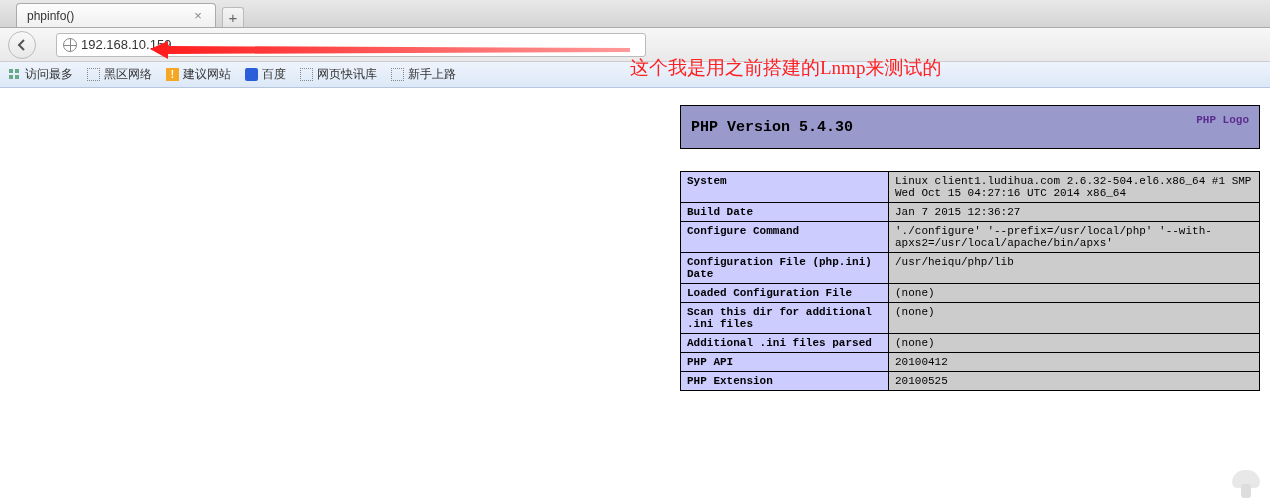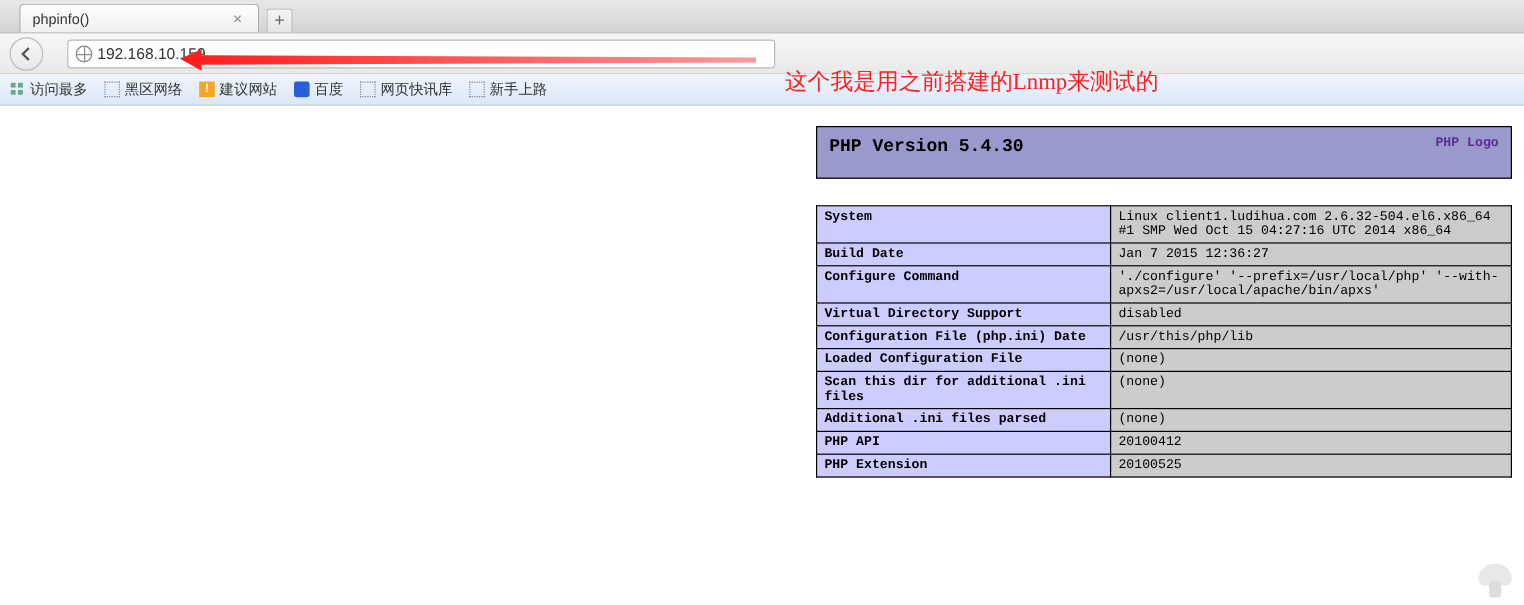--- a/index.html
+++ b/index.html
@@ -120,21 +120,20 @@
       height: 24px;
       pointer-events: none;
     }
     .annotation {
       position: absolute;
       left: 630px;
       top: 55px;
       color: #ff2020;
       font-size: 19px;
       font-family: "SimSun", serif;
-      margin-left: 24px;
     }
     .bookmark-bar {
       height: 26px;
       background: linear-gradient(#eef4fc, #dce8f7);
       border-bottom: 1px solid #b6c7dd;
       display: flex;
       align-items: center;
       padding: 0 8px;
       gap: 14px;
       font-size: 12px;
@@ -159,20 +158,21 @@
       left: 680px;
       top: 105px;
       width: 580px;
     }
     .php-header {
       border:1px solid #000;
       background:#9999cc;
       padding:8px 10px;
       display:flex;
       justify-content:space-between;
+      align-items:center;
       font-family: "Courier New", monospace;
       height: 44px;
     }
     .php-version {
       font-weight:bold;
       font-size:15px;
       color:#000;
     }
     .php-logo {
       color:#5c2d91;
@@ -188,21 +188,21 @@
       font-size: 11px;
     }
     .info-table td {
       border: 1px solid #000;
       padding: 3px 6px;
       vertical-align: top;
     }
     .info-table td.k {
       background: #ccccff;
       font-weight: bold;
-      width: 245px;
+      width: 208px;
       color:#000;
     }
     .info-table td.v {
       background: #ccc;
       color:#000;
     }
     .watermark {
       position:absolute;
       right: 6px;
       bottom: 4px;
@@ -306,26 +306,22 @@
         </tr>
         <tr>
           <td class="k">Build Date</td>
           <td class="v">Jan 7 2015 12:36:27</td>
         </tr>
         <tr>
           <td class="k">Configure Command</td>
           <td class="v">'./configure' '--prefix=/usr/local/php' '--with-apxs2=/usr/local/apache/bin/apxs'</td>
         </tr>
         <tr>
-          <td class="k">Virtual Directory Support</td>
-          <td class="v">disabled</td>
-        </tr>
-        <tr>
           <td class="k">Configuration File (php.ini) Date</td>
-          <td class="v">/usr/this/php/lib</td>
+          <td class="v">/usr/heiqu/php/lib</td>
         </tr>
         <tr>
           <td class="k">Loaded Configuration File</td>
           <td class="v">(none)</td>
         </tr>
         <tr>
           <td class="k">Scan this dir for additional .ini files</td>
           <td class="v">(none)</td>
         </tr>
         <tr>

